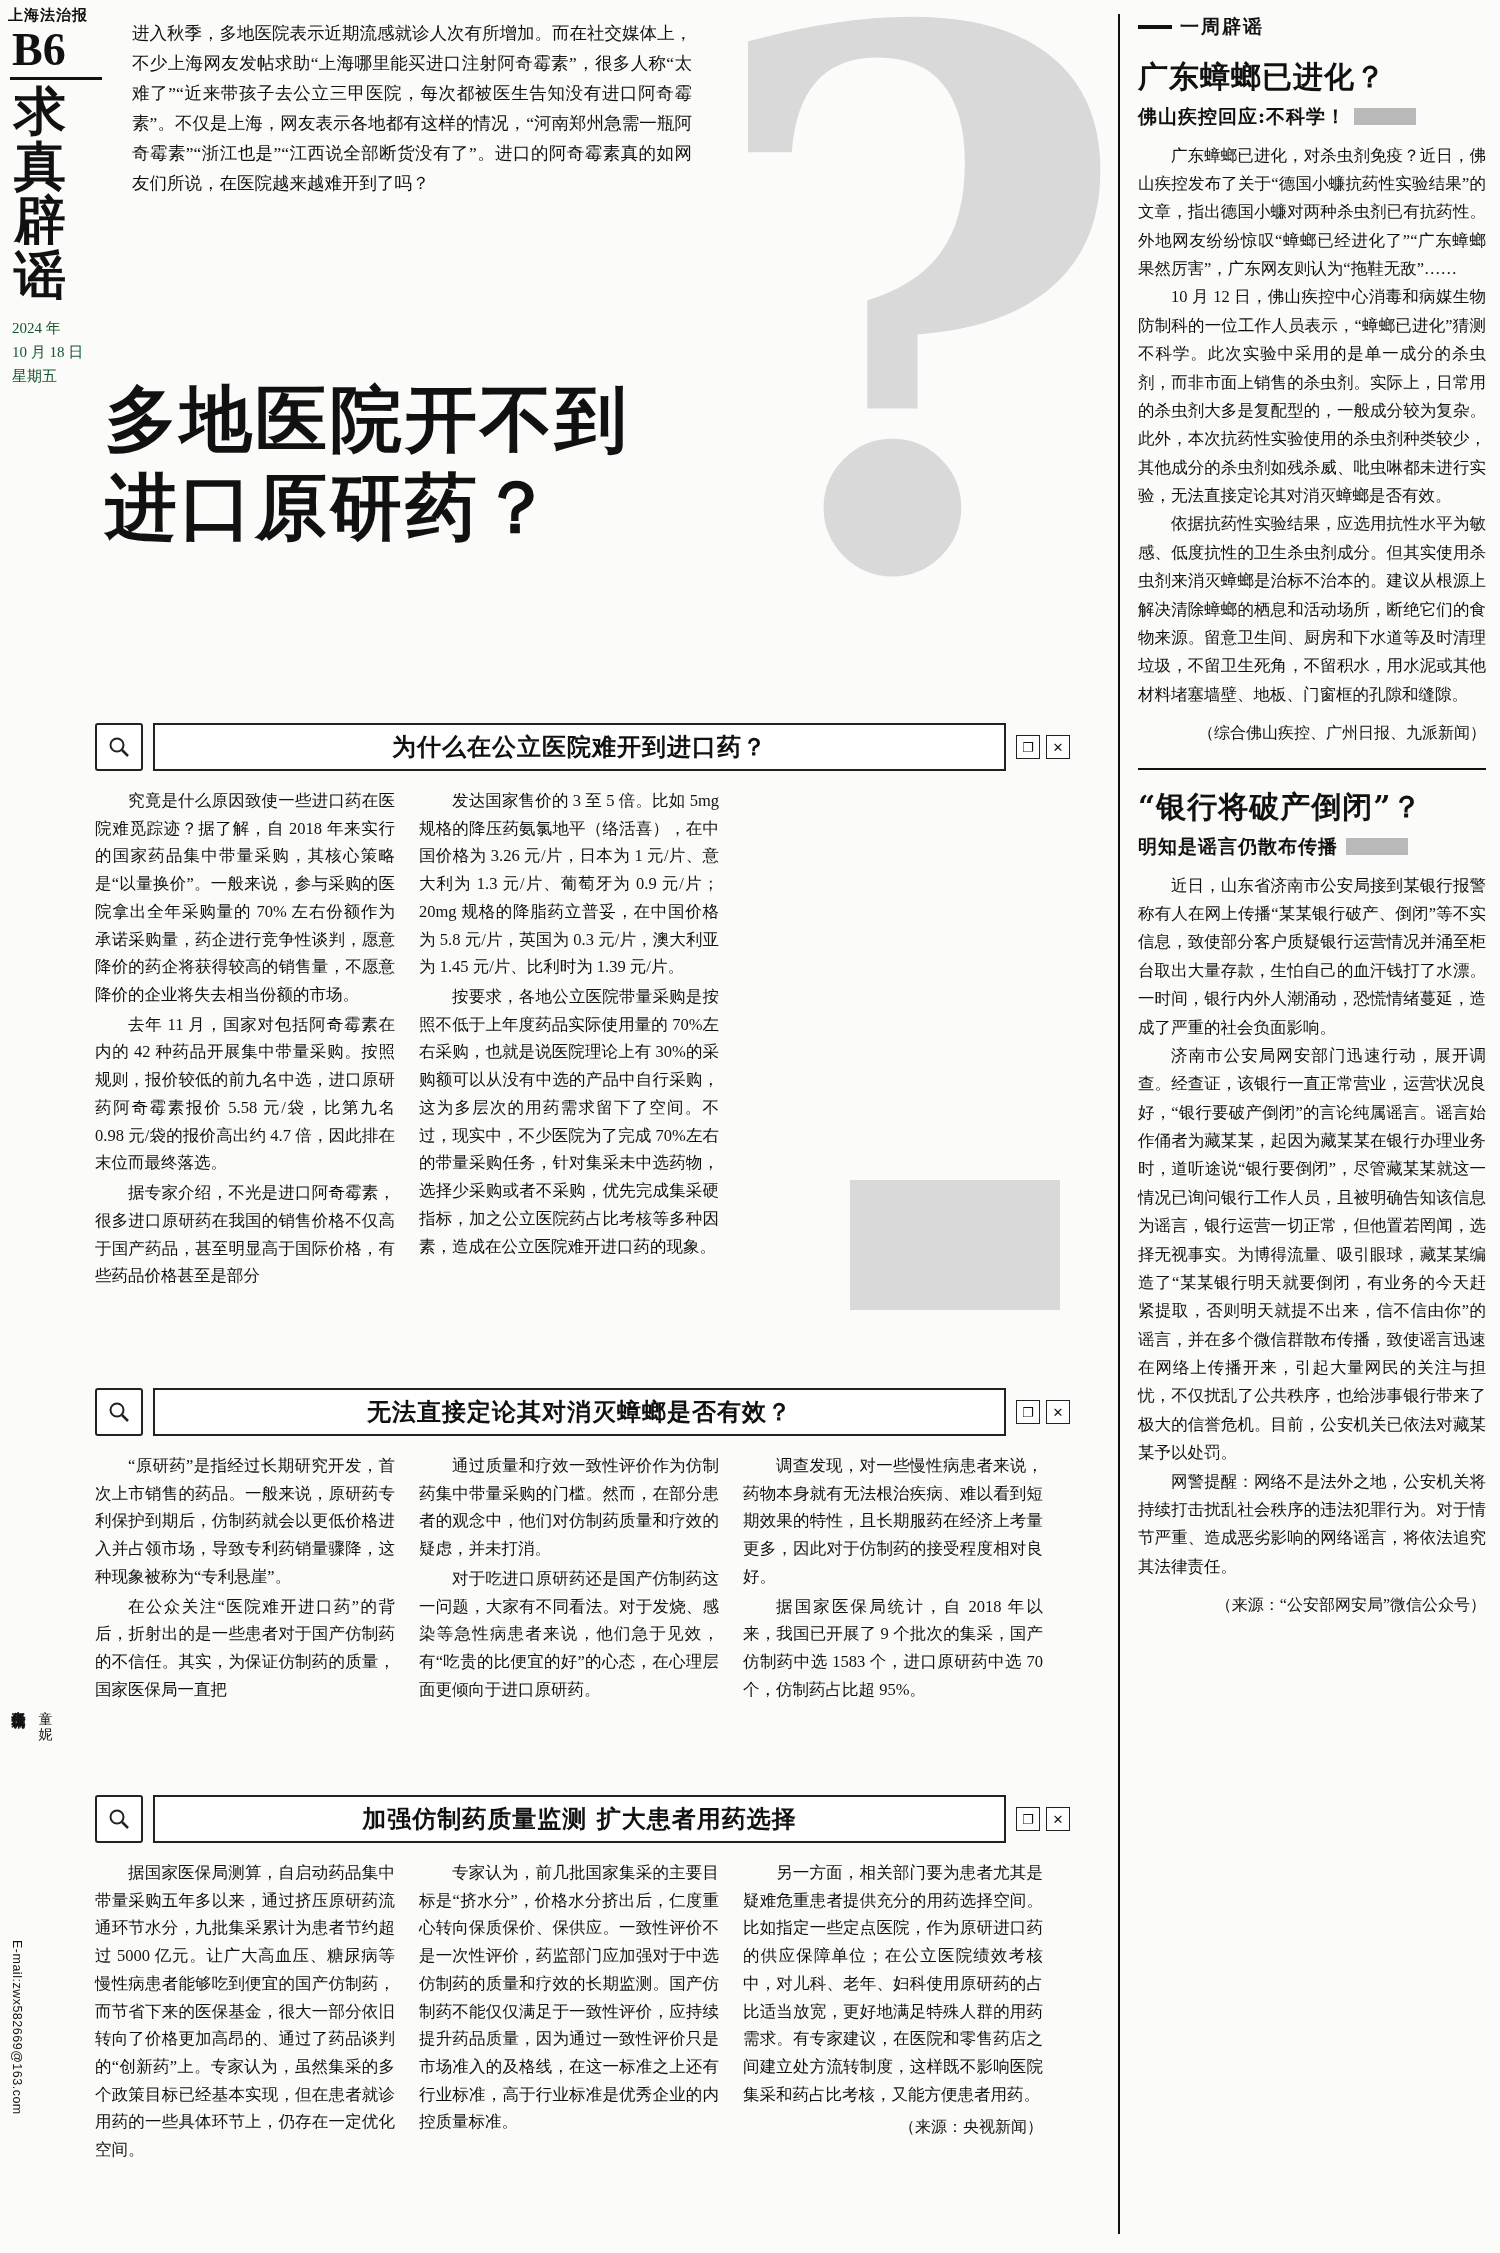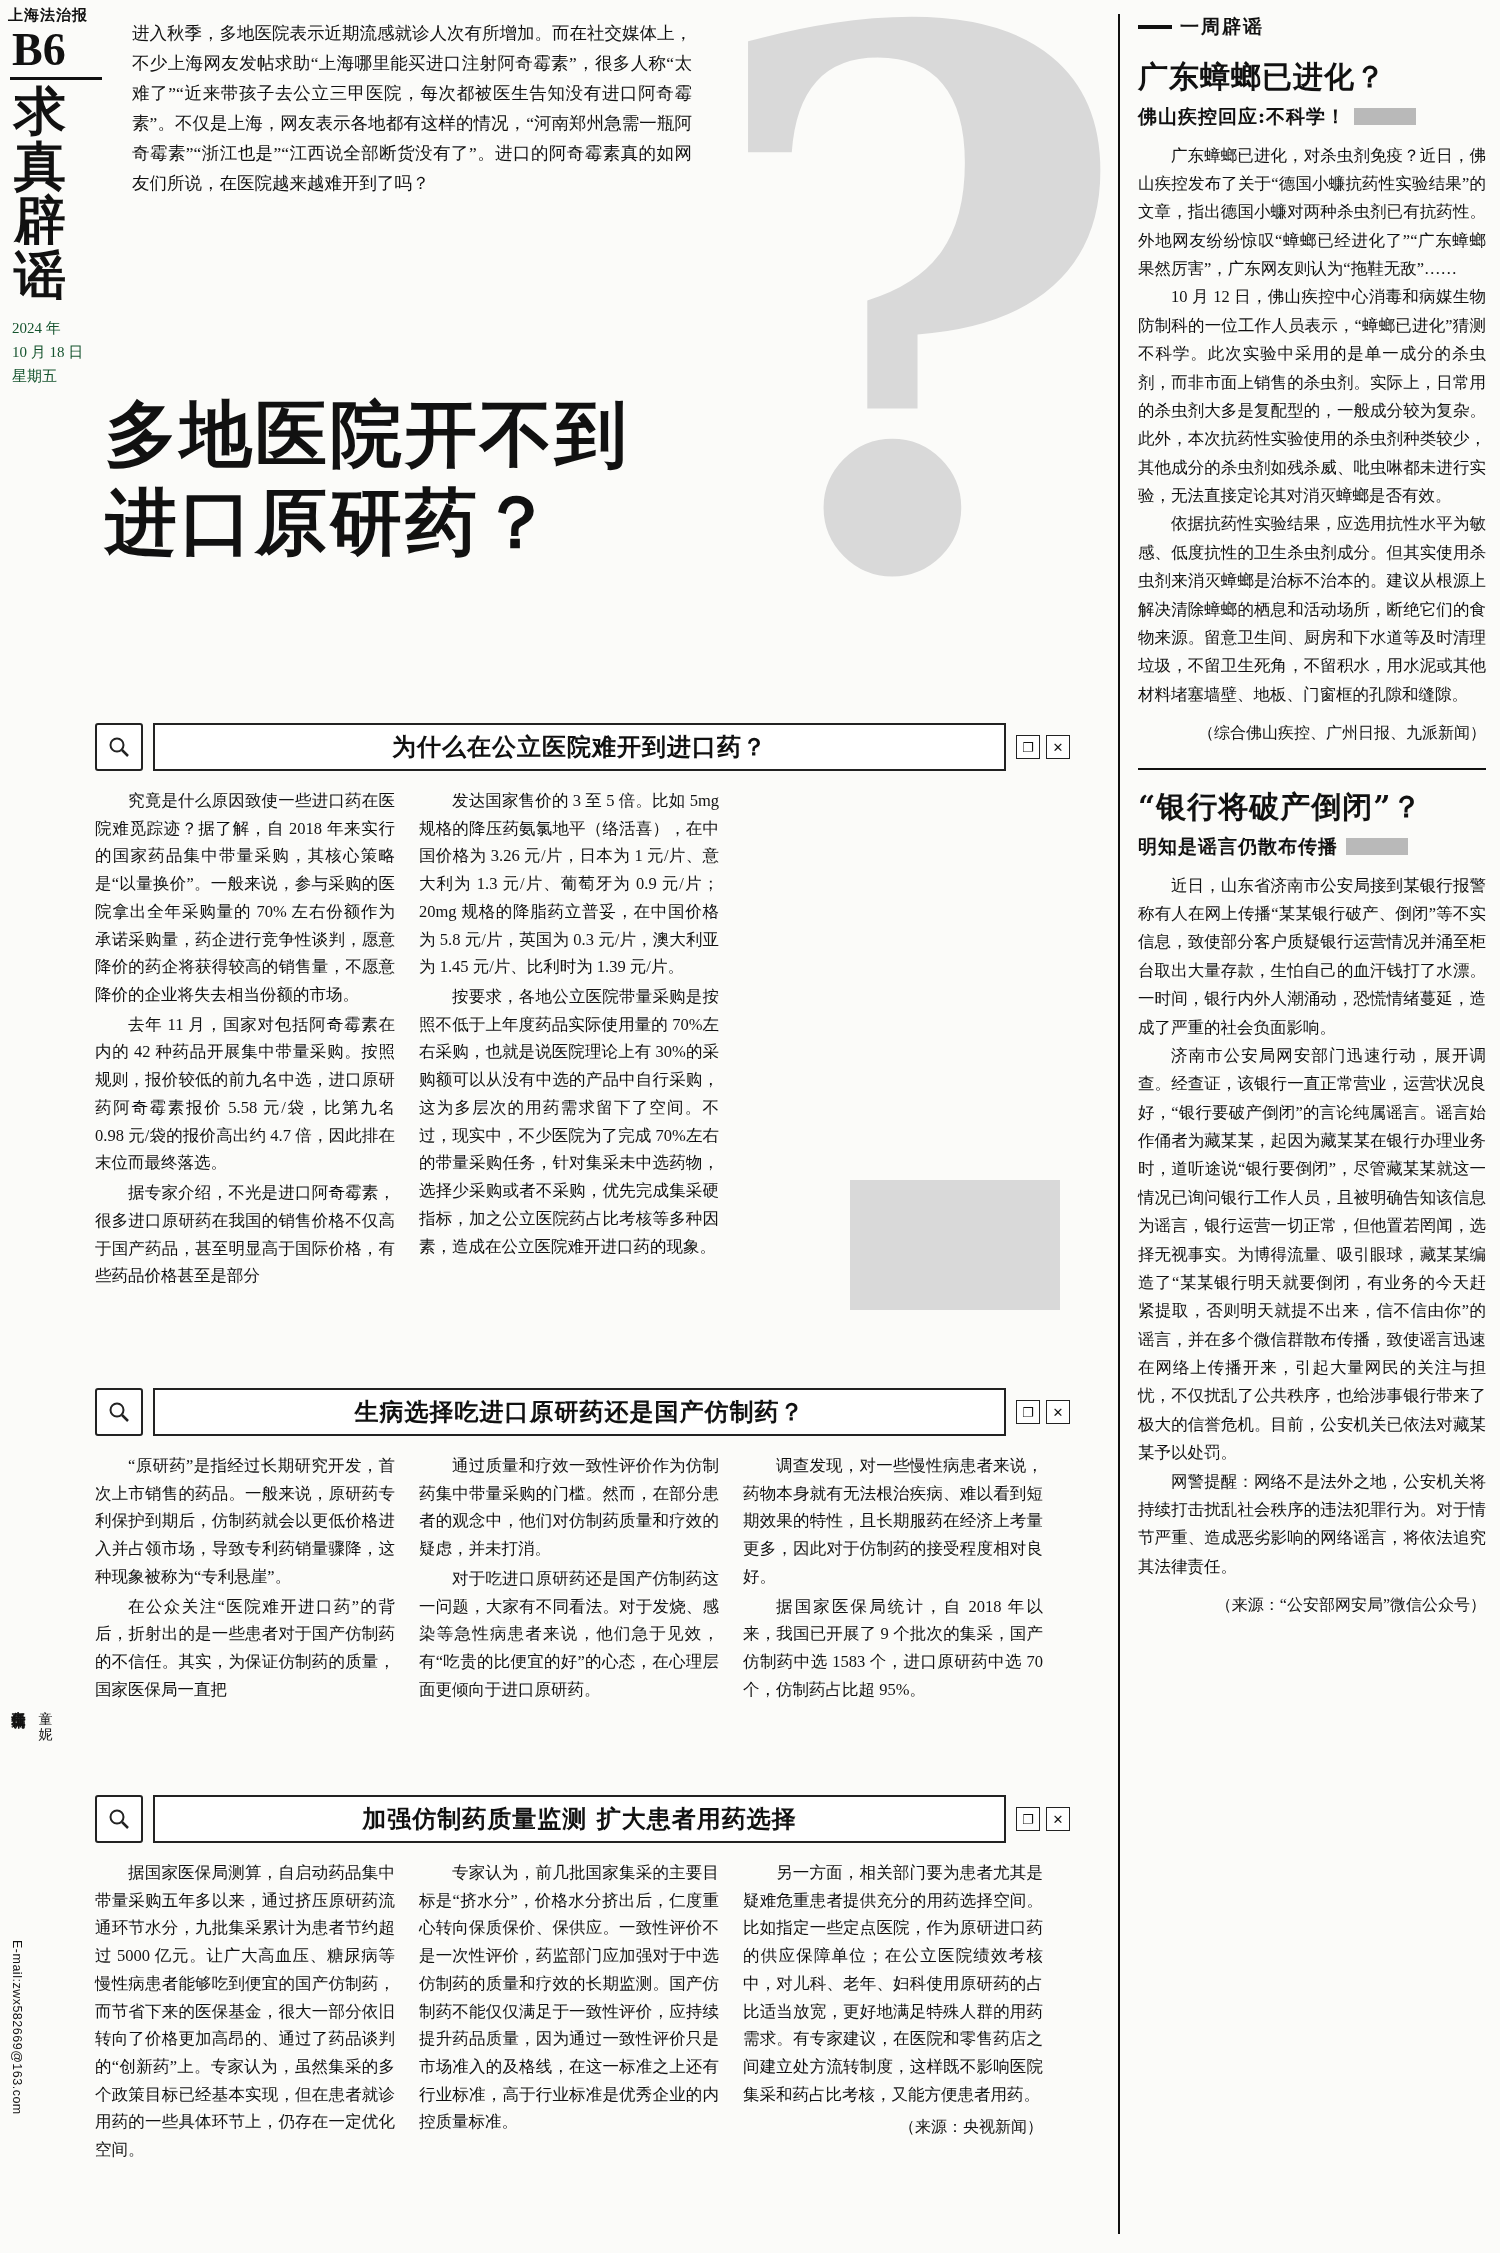--- a/index.html
+++ b/index.html
@@ -7,21 +7,21 @@
   .page{position:absolute;inset:0;background:#fbfbf9;}
   .masthead{position:absolute;left:0;top:0;width:118px;height:360px;}
   .mast-top{font-family:"DejaVu Serif",serif;font-size:15px;letter-spacing:1px;padding:6px 0 2px 8px;color:#111;font-weight:700;}
   .mast-b6{font-family:"Liberation Serif",serif;font-size:46px;font-weight:700;padding-left:12px;line-height:1;}
   .mast-rule{width:92px;height:3px;background:#111;margin:4px 0 4px 10px;}
   .mast-big{font-family:"DejaVu Serif",serif;font-size:52px;font-weight:700;line-height:1.05;padding-left:14px;letter-spacing:2px;}
   .mast-date{padding-left:12px;font-size:15px;line-height:1.6;margin-top:14px;color:#14532d;}
   .lead{position:absolute;left:132px;top:18px;width:560px;font-size:17.5px;line-height:1.72;text-align:justify;text-justify:inter-ideograph;}
   .qmark{position:absolute;left:700px;top:10px;font-size:740px;line-height:0.8;color:#d9d9d9;font-family:"DejaVu Serif",serif;font-weight:700;user-select:none;}
   .grey-block{position:absolute;background:#d9d9d9;}
-  .headline{position:absolute;left:105px;top:390px;width:660px;font-family:"DejaVu Serif",serif;font-weight:700;font-size:72px;line-height:1.22;letter-spacing:3px;}
+  .headline{position:absolute;left:105px;top:375px;width:660px;font-family:"DejaVu Serif",serif;font-weight:700;font-size:72px;line-height:1.22;letter-spacing:3px;}
   .section{position:absolute;}
   .sec-bar{display:flex;align-items:center;gap:10px;}
   .sec-search{width:44px;height:44px;border:2px solid #222;border-radius:3px;display:flex;align-items:center;justify-content:center;background:#fff;}
   .sec-title{flex:1;border:2px solid #222;height:44px;display:flex;align-items:center;justify-content:center;font-size:24px;font-weight:700;font-family:"DejaVu Serif",serif;letter-spacing:1px;background:#fff;}
   .sec-btns{display:flex;gap:6px;}
   .sec-btn{width:22px;height:22px;border:1.5px solid #222;display:flex;align-items:center;justify-content:center;font-size:13px;line-height:1;background:#fff;}
   .cols{display:flex;gap:24px;margin-top:16px;}
   .col{font-size:16.5px;line-height:1.68;text-align:justify;text-justify:inter-ideograph;}
   .col p{margin:0 0 2px 0;text-indent:2em;}
   .rightrail{position:absolute;left:1118px;top:14px;width:368px;height:2220px;border-left:2px solid #111;padding-left:18px;box-sizing:border-box;}
@@ -104,21 +104,21 @@
   </div>
 
   <div class="section" style="left:95px;top:1388px;width:975px;">
     <div class="sec-bar">
       <div class="sec-search">
         <svg width="24" height="24" viewBox="0 0 24 24">
             <circle cx="10" cy="10" r="6.5" fill="none" stroke="#222" stroke-width="2"></circle>
             <line x1="15" y1="15" x2="21" y2="21" stroke="#222" stroke-width="2.5"></line>
           </svg>
       </div>
-      <div class="sec-title">生病选择吃进口原研药还是国产仿制药？</div>
+      <div class="sec-title">无法直接定论其对消灭蟑螂是否有效？</div>
       <div class="sec-btns">
         <div class="sec-btn">❐</div>
         <div class="sec-btn">✕</div>
       </div>
     </div>
     <div class="cols">
       <div class="col" style="width:300px;">
         <p>“原研药”是指经过长期研究开发，首次上市销售的药品。一般来说，原研药专利保护到期后，仿制药就会以更低价格进入并占领市场，导致专利药销量骤降，这种现象被称为“专利悬崖”。</p>
         <p>在公众关注“医院难开进口药”的背后，折射出的是一些患者对于国产仿制药的不信任。其实，为保证仿制药的质量，国家医保局一直把</p>
       </div>

